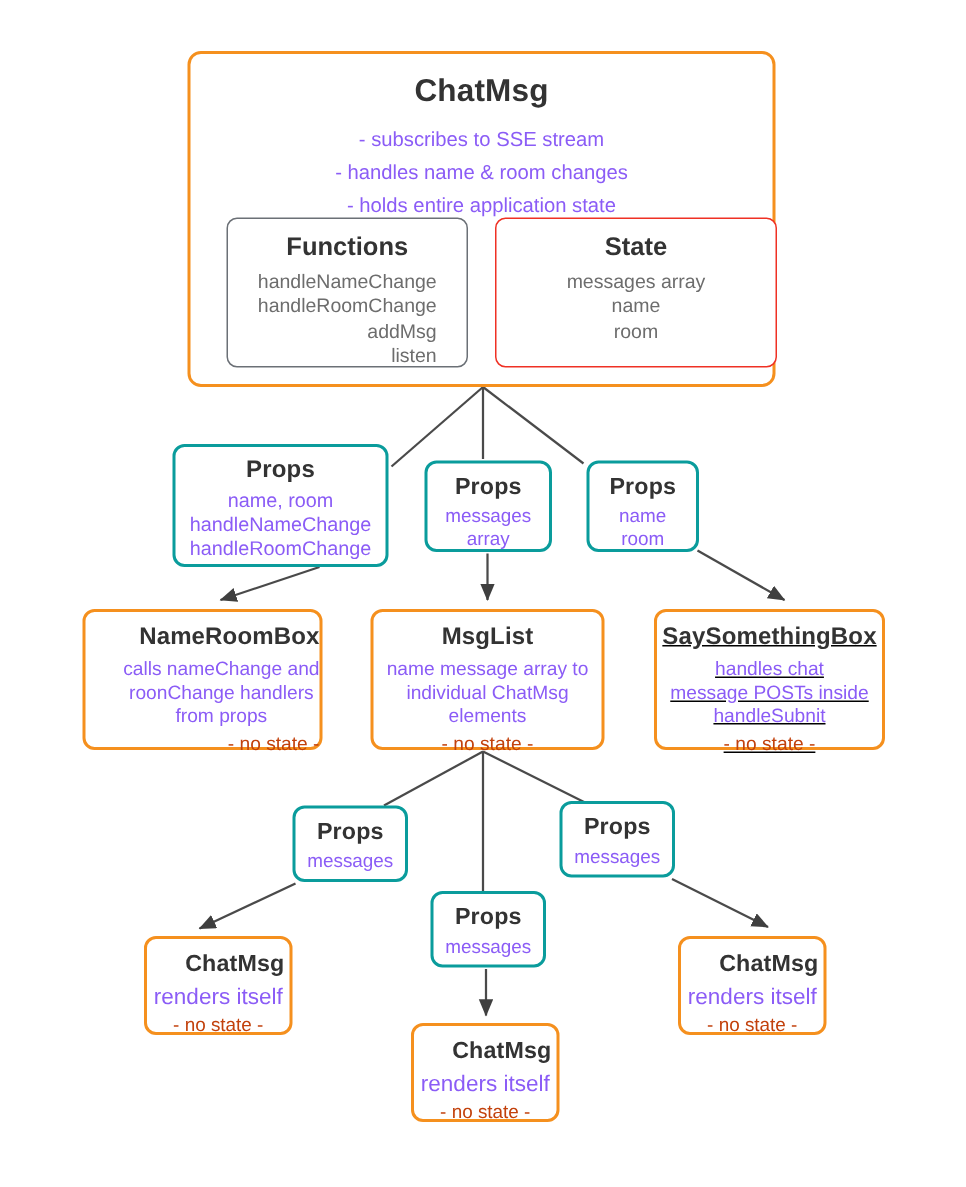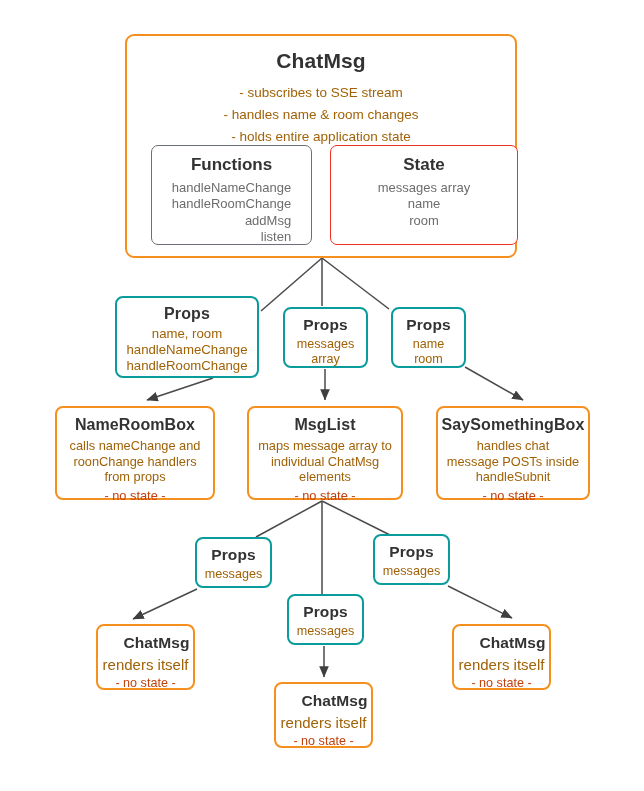--- a/index.html
+++ b/index.html
@@ -37,21 +37,21 @@
     align-items: center;
     justify-content: flex-start;
     z-index: 2;
   }
   .node .title {
     font-weight: bold;
     color: #333333;
     letter-spacing: .1px;
   }
   .node .lines {
-    color: #a16207;
+    color: #8b5cf6;
     line-height: 1.22;
   }
   .node .nostate {
     color: #c2410c;
     line-height: 1.25;
   }
 
   
   .root {
     border: 2px solid #f5901e;
@@ -186,37 +186,37 @@
     <div class="lines" style="white-space:pre-line;">messages
 array</div>
   </div>
 
   <div class="node props" style="left:391px; top:307px; width:75px; height:61px;">
     <div class="title">Props</div>
     <div class="lines" style="white-space:pre-line;">name
 room</div>
   </div>
 
-  <div class="node comp" style="left:55px; top:406px; width:160px; height:94px;">
+  <div class="node comp" style="left:55px; top:406px; width:160px; height:94px;align-items:flex-end;">
     <div class="title">NameRoomBox</div>
     <div class="lines" style="white-space:pre-line;">calls nameChange and
 roonChange handlers
 from props</div>
     <div class="nostate">- no state -</div>
   </div>
 
   <div class="node comp" style="left:247px; top:406px; width:156px; height:94px;">
     <div class="title">MsgList</div>
-    <div class="lines" style="white-space:pre-line;">maps message array to
+    <div class="lines" style="white-space:pre-line;">name message array to
 individual ChatMsg
 elements</div>
     <div class="nostate">- no state -</div>
   </div>
 
-  <div class="node comp" style="left:436px; top:406px; width:154px; height:94px;">
+  <div class="node comp" style="left:436px; top:406px; width:154px; height:94px;text-decoration:underline;">
     <div class="title">SaySomethingBox</div>
     <div class="lines" style="white-space:pre-line;">handles chat
 message POSTs inside
 handleSubnit</div>
     <div class="nostate">- no state -</div>
   </div>
 
   <div class="node props" style="left:195px; top:537px; width:77px; height:51px;">
     <div class="title">Props</div>
     <div class="lines" style="white-space:pre-line;">messages</div>

